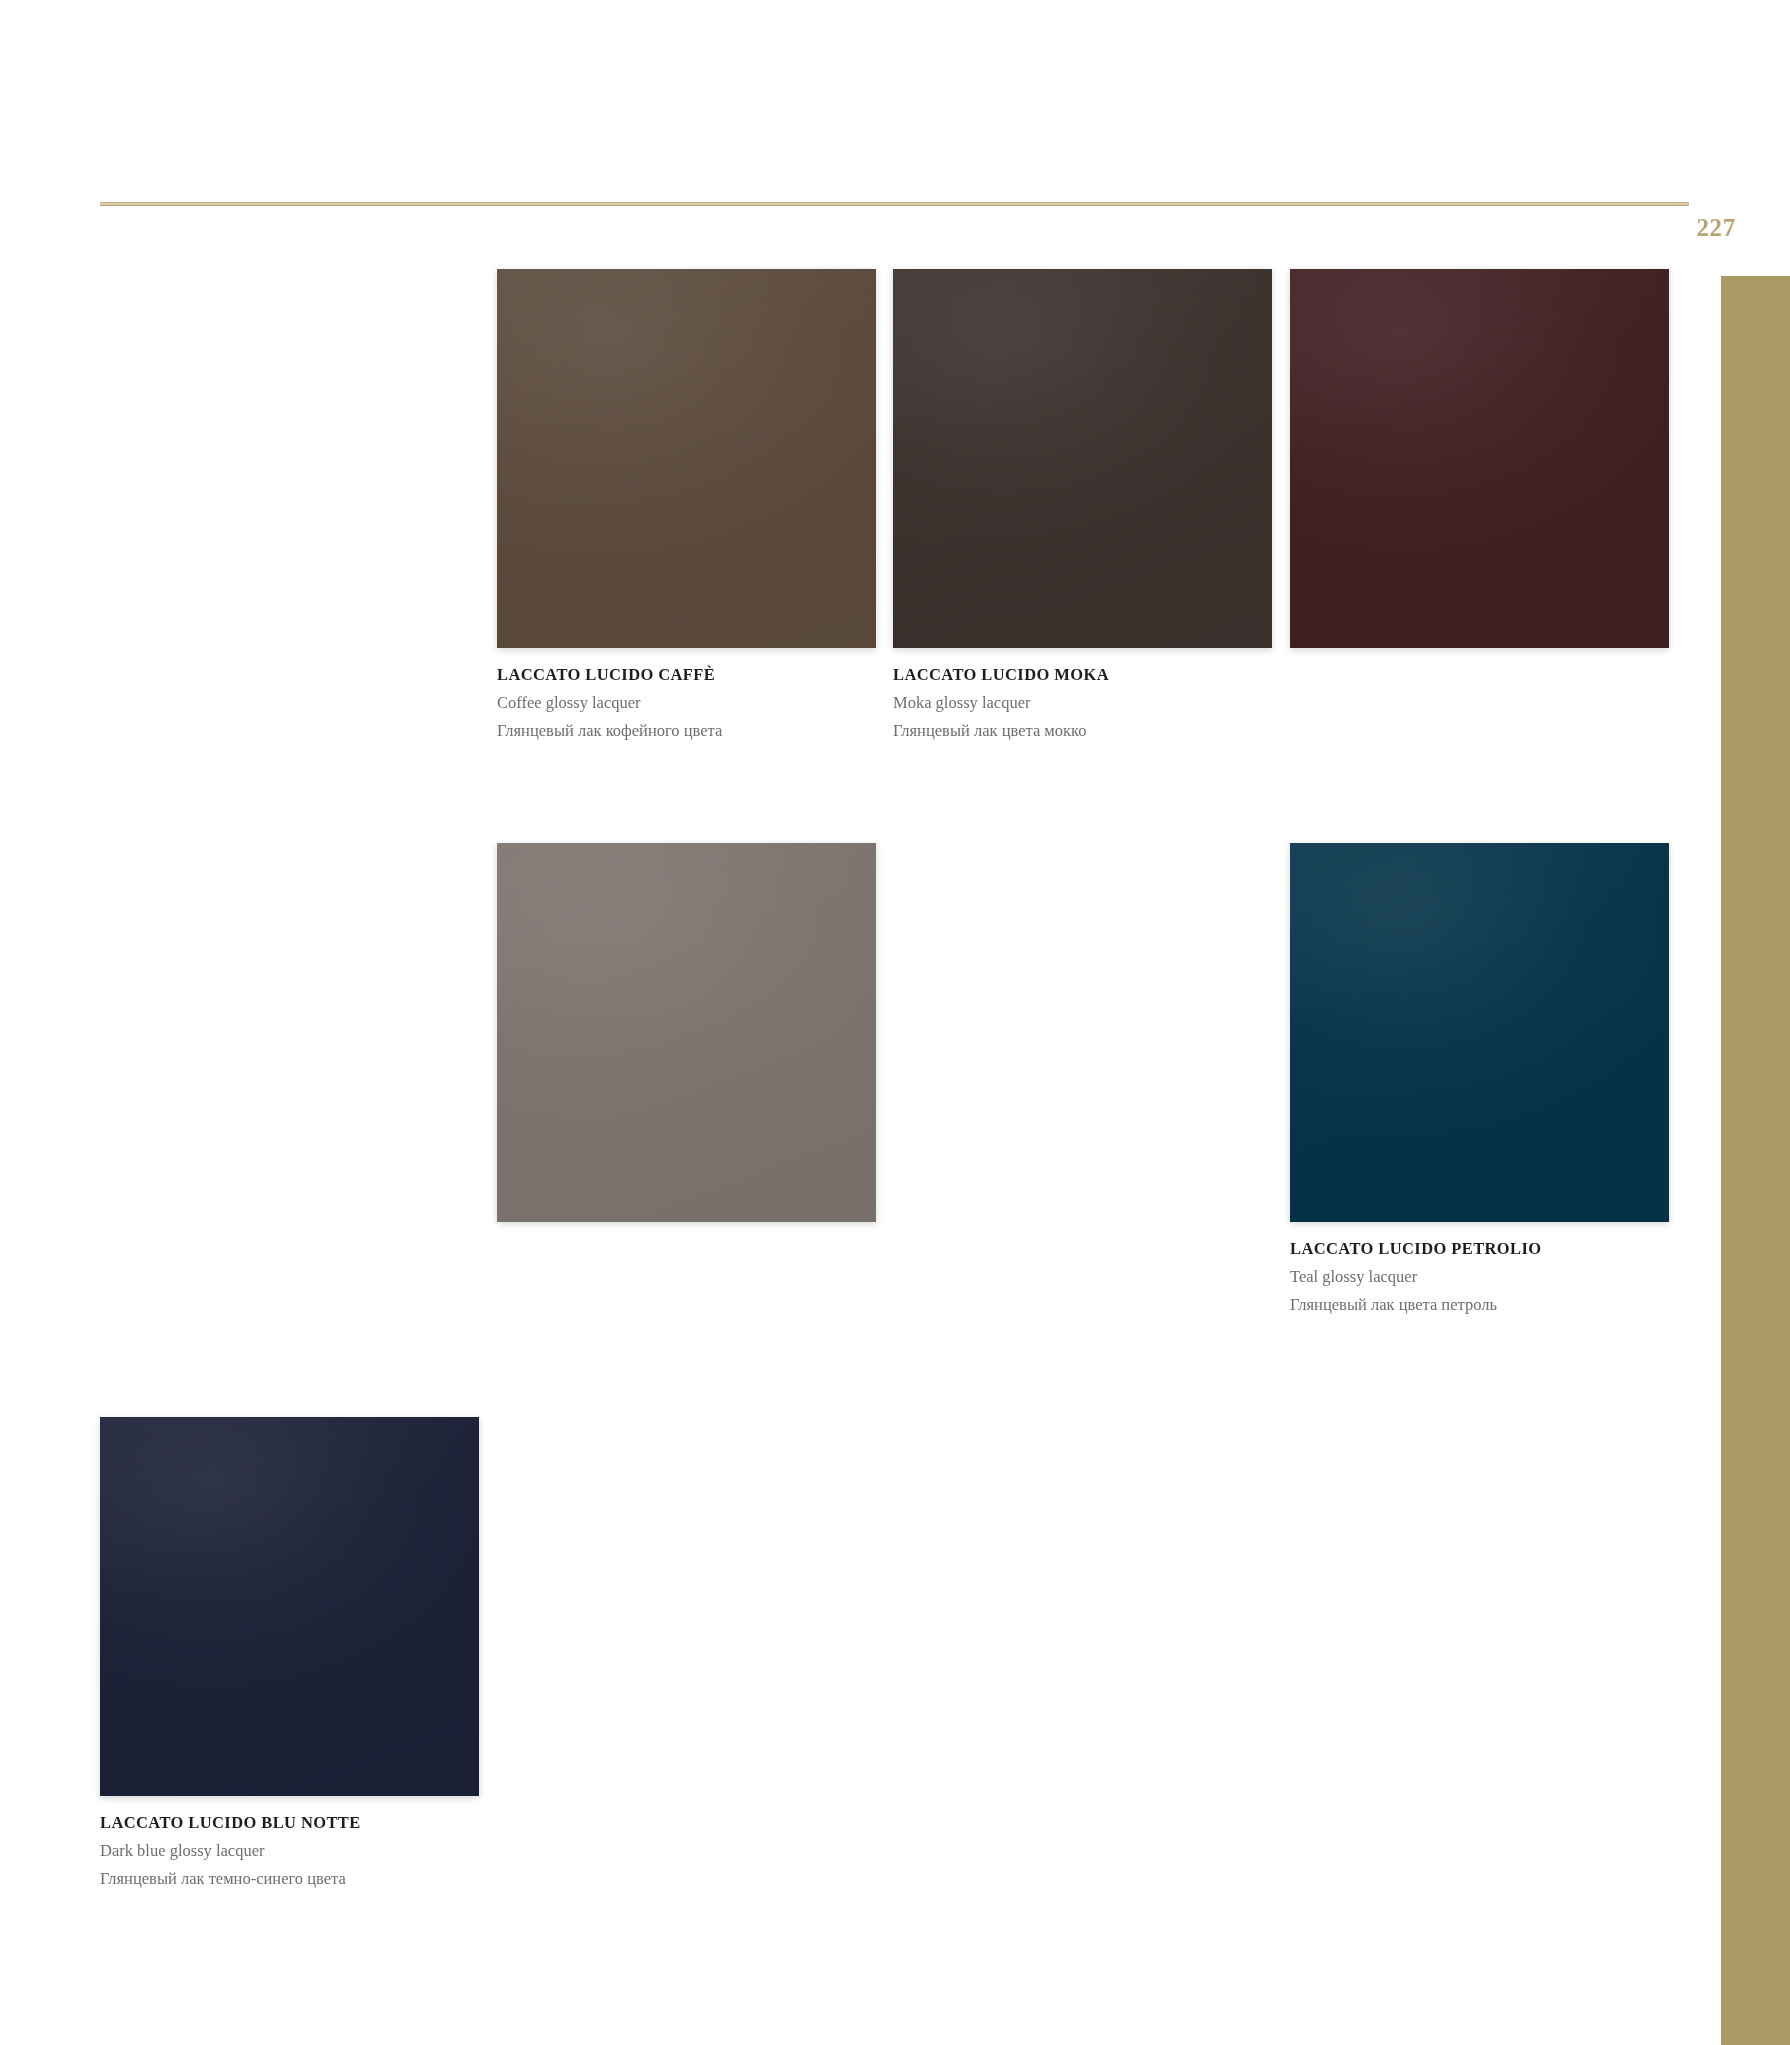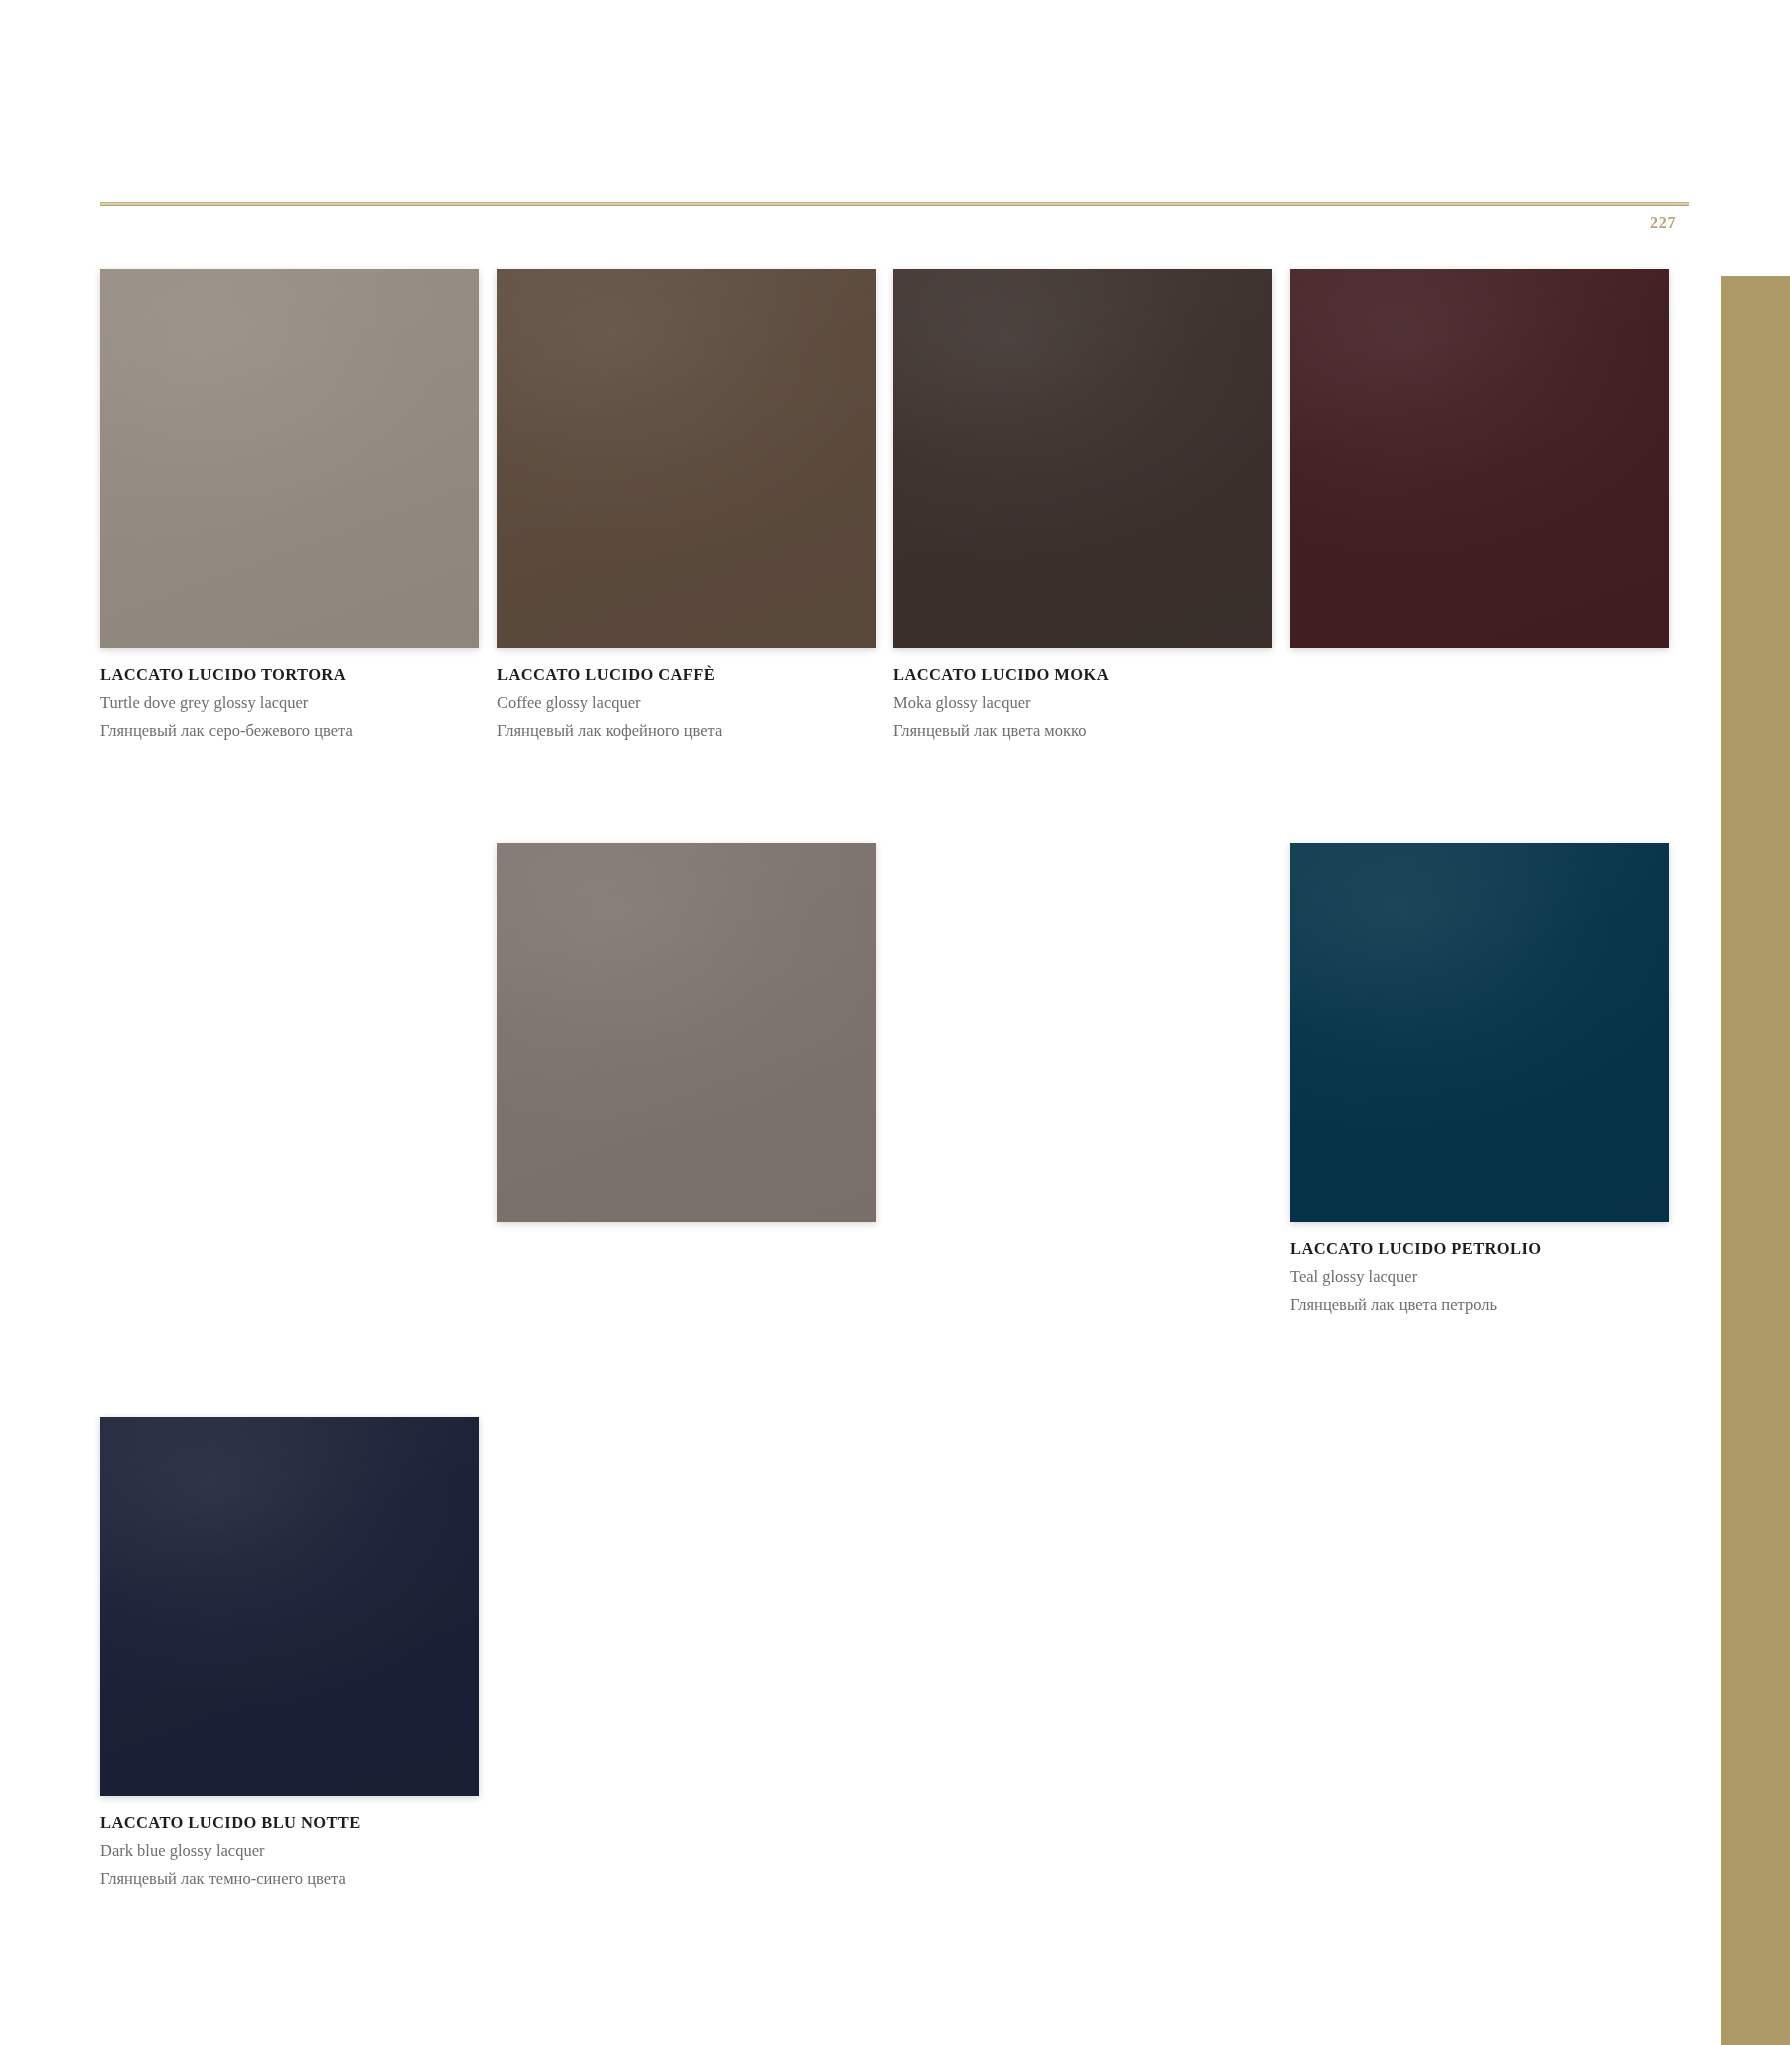--- a/index.html
+++ b/index.html
@@ -35,22 +35,22 @@
                 #efe6cc 52%,
                 #c2ad7e 75%,
                 #a89468 100%);
   }
 
   .folio {
     position: absolute;
     left: 1650px;
     top: 214px;
     width: 86px;
-    text-align: left;
-    font-size: 16px;
+    text-align: right;
+    font-size: 25px;
     font-weight: 700;
     letter-spacing: 0.7px;
     color: #b9a472;
     font-family: "Liberation Serif", "DejaVu Serif", serif;
   }
 
   .edge-bar {
     position: absolute;
     left: 1721px;
     top: 276px;
@@ -143,28 +143,20 @@
   <div class="header-rule"></div>
 
   <div class="folio" style="color: rgb(185, 164, 114);">227</div>
 
   <div class="edge-bar" style="background-color: rgb(171, 154, 101);"></div>
 
   <div class="grid">
 
     <div class="swatch-row">
 
-      <div class="swatch-cell col-0">
-        <div class="swatch-chip" style="background-color: rgb(147, 138, 129);"></div>
-        <div class="swatch-caption">
-          <div class="swatch-title">LACCATO LUCIDO TORTORA</div>
-          <div class="swatch-desc">Turtle dove grey glossy lacquer</div>
-          <div class="swatch-desc-ru">Глянцевый лак серо-бежевого цвета</div>
-        </div>
-      </div>
 
       <div class="swatch-cell col-1">
         <div class="swatch-chip" style="background-color: rgb(91, 74, 60);"></div>
         <div class="swatch-caption">
           <div class="swatch-title">LACCATO LUCIDO CAFFÈ</div>
           <div class="swatch-desc">Coffee glossy lacquer</div>
           <div class="swatch-desc-ru">Глянцевый лак кофейного цвета</div>
         </div>
       </div>
 

